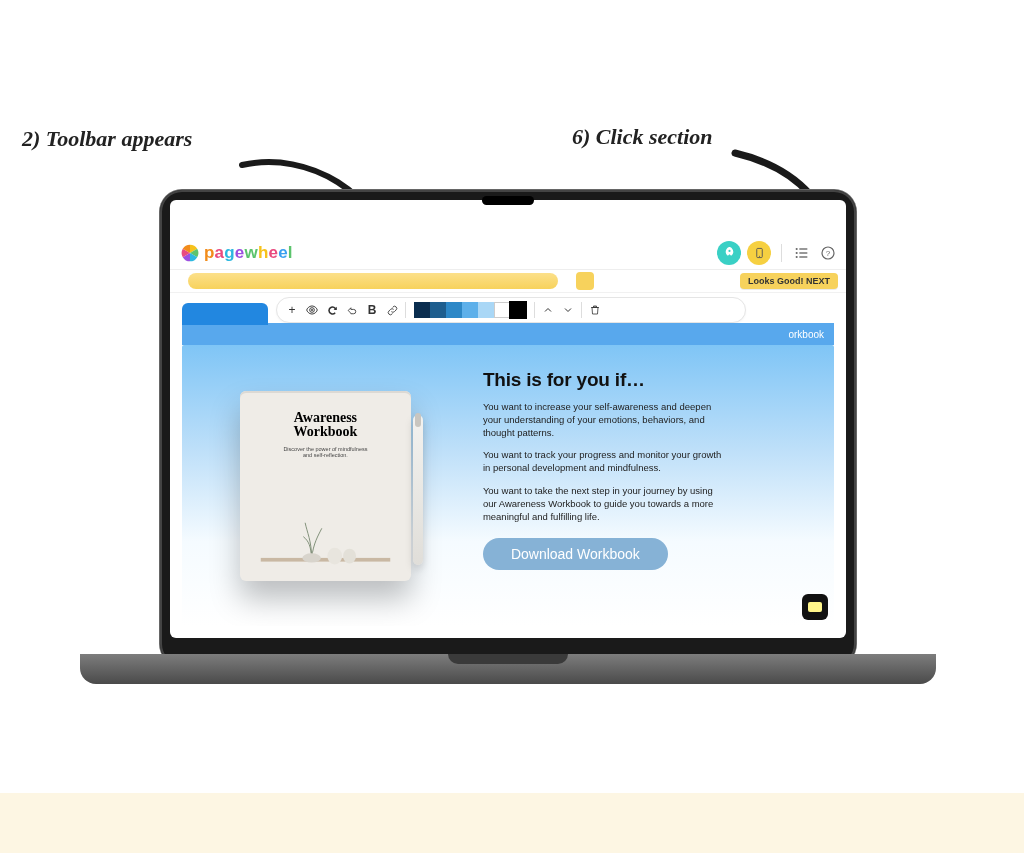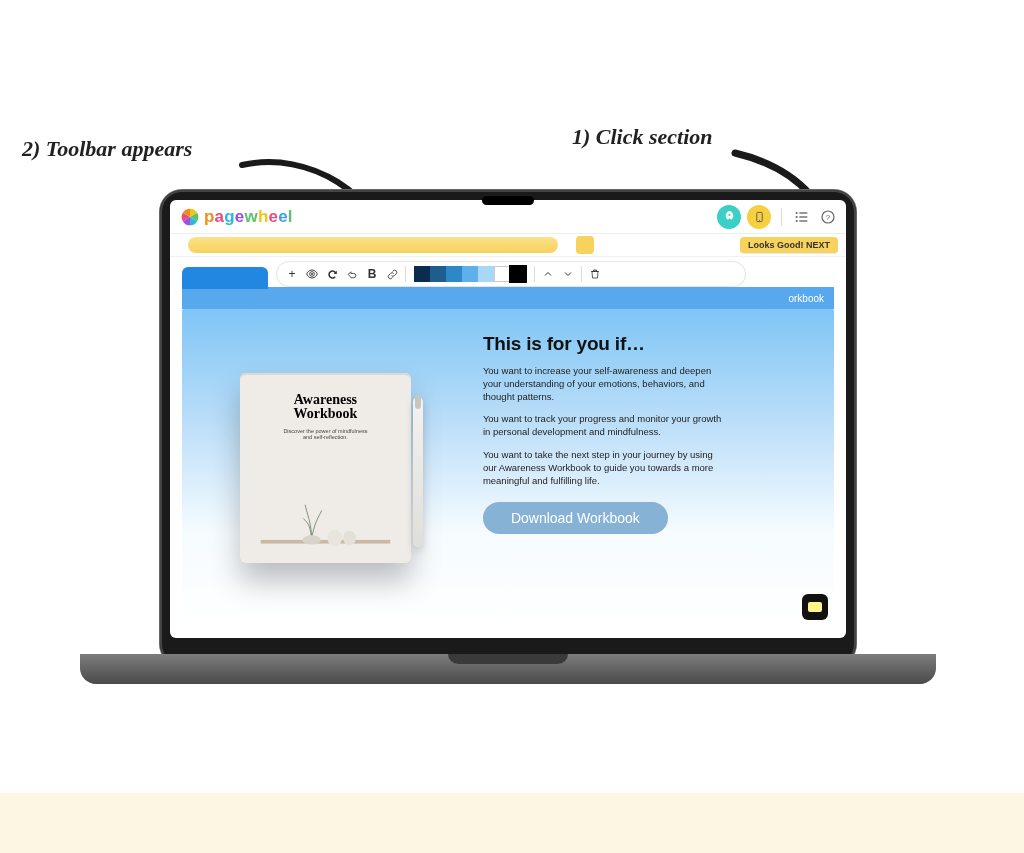--- a/index.html
+++ b/index.html
@@ -19,21 +19,21 @@
 
   
   .annot {
     position: absolute;
     font-family: "Comic Sans MS", cursive;
     font-style: italic;
     font-weight: 700;
     font-size: 22px;
     color: #222;
   }
-  .annot-left { left: 22px; top: 136px; }
+  .annot-left { left: 22px; top: 126px; }
   .annot-right { left: 572px; top: 124px; }
 
   
   .arrow { position: absolute; pointer-events: none; }
 
   
   .laptop {
     position: absolute;
     left: 160px; top: 190px;
     width: 696px; height: 476px;
@@ -67,20 +67,21 @@
     position:absolute; left:50%; top:0; transform:translateX(-50%);
     width:120px; height:10px; background:#3a3a3a; border-radius:0 0 12px 12px;
   }
 
   
   .app-header {
     height: 34px;
     display:flex; align-items:center; justify-content:space-between;
     padding: 0 8px;
     border-bottom: 1px solid #eee;
+    margin-top: 36px;
   }
   .logo { display:flex; align-items:center; gap:4px; padding-left:2px;}
   .pinwheel {
     width:20px; height:20px; position:relative;
   }
   .brand {
     font-weight:700; font-size:17px; letter-spacing:0.2px;
   }
   .brand .c1{color:#f28c1b;} .brand .c2{color:#e94b7f;} .brand .c3{color:#2db8e0;}
   .brand .c4{color:#9c4fe0;} .brand .c5{color:#5cc46d;} .brand .c6{color:#f6c21c;}
@@ -200,21 +201,21 @@
   }
   .chat-bubble span{ width:14px;height:10px;background:#fff58a;border-radius:2px;}
 
 </style>
 </head>
 <body>
 
 <div class="bottom-bar"></div>
 
 <div class="annot annot-left">2) Toolbar appears</div>
-<div class="annot annot-right">1) Click section</div>
+<div class="annot annot-right">6) Click section</div>
 
 <svg class="arrow" style="left:230px; top:155px;" width="200" height="130">
   <defs>
     <marker id="ah1" markerWidth="12" markerHeight="12" refX="6" refY="6" orient="auto">
       <path d="M1,1 L11,6 L1,11 L4,6 Z" fill="#1a1a1a"></path>
     </marker>
   </defs>
   <path d="M 12 10 C 80 -5, 150 40, 160 102" stroke="#1a1a1a" stroke-width="6" fill="none" stroke-linecap="round" marker-end="url(#ah1)"></path>
 </svg>
 

